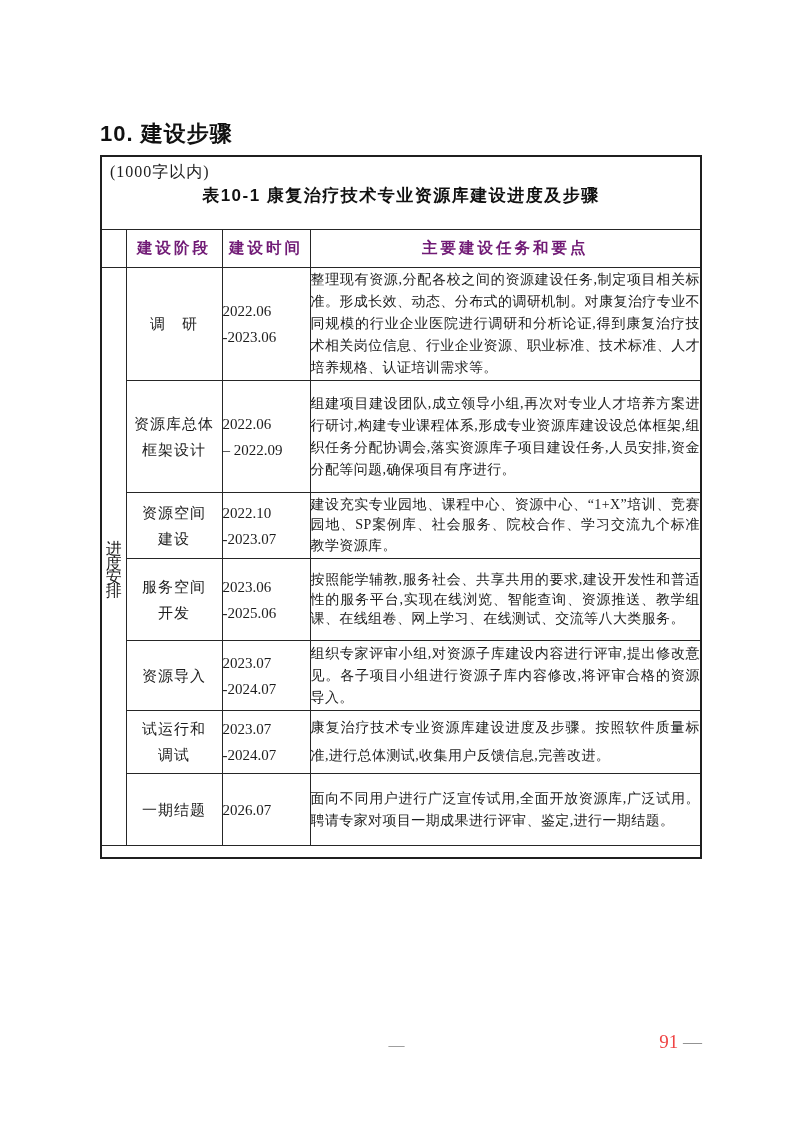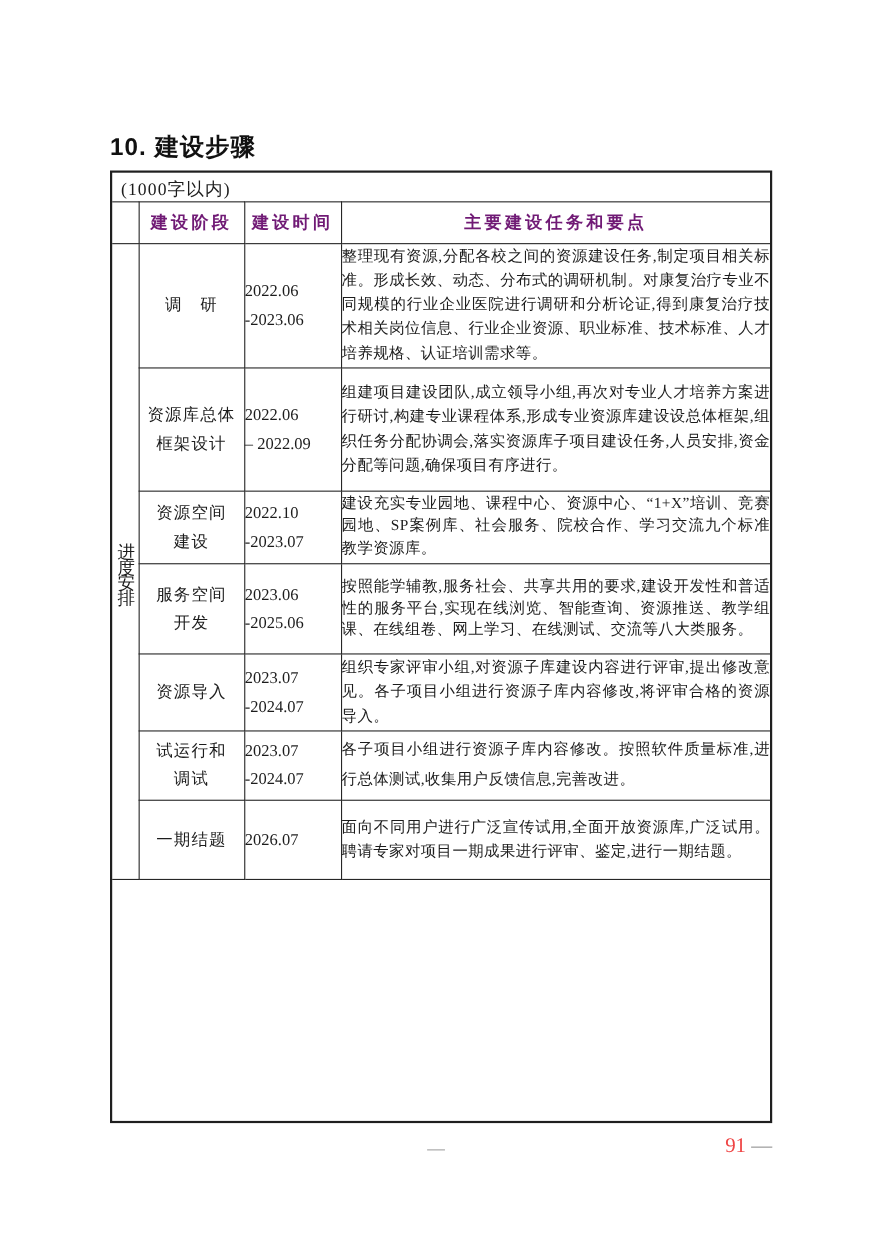--- a/index.html
+++ b/index.html
@@ -7,21 +7,21 @@
     position:relative; width:793px; height:1122px; background:#ffffff;
     font-family:"Liberation Serif","DejaVu Serif",serif; color:#1c1c1c;
     overflow:hidden;
   }
   .doc-title {
     position:absolute; left:100px; top:119px;
     font-family:"Liberation Sans","DejaVu Sans",sans-serif;
     font-size:22px; font-weight:600; letter-spacing:1px; color:#111;
   }
   .outer-box {
-    position:absolute; left:100px; top:155px; width:602px; height:866px;
+    position:absolute; left:100px; top:155px; width:602px; height:704px;
     border:2px solid #1f1f1f; box-sizing:border-box; background:#fff;
   }
   .limit-note { margin:5px 8px 0 8px; font-size:16px; letter-spacing:1px; }
   .intro {
     margin:5px 13px 0 8px; font-size:16px; line-height:30px;
     letter-spacing:2.2px; text-align:justify; text-indent:2em;
   }
   .caption {
     margin:1px 0 22px 0; text-align:center;
     font-family:"Liberation Sans","DejaVu Sans",sans-serif;
@@ -79,20 +79,21 @@
 </style>
 </head>
 <body>
 
 <div class="page">
 
   <div class="doc-title">10. 建设步骤</div>
 
   <div class="outer-box">
     <div class="limit-note">(1000字以内)</div>
+    <div class="caption">表10-1 康复治疗技术专业资源库建设进度及步骤</div>
 
     <table class="schedule">
       <colgroup>
         <col style="width:24px">
         <col style="width:96px">
         <col style="width:88px">
         <col>
       </colgroup>
       <thead>
         <tr>
@@ -135,21 +136,21 @@
             <td class="stage">资源导入</td>
             <td class="time">2023.07
 -2024.07</td>
             <td class="task">组织专家评审小组,对资源子库建设内容进行评审,提出修改意见。各子项目小组进行资源子库内容修改,将评审合格的资源导入。</td>
           </tr>
           <tr class="row-5">
             <td class="stage">试运行和
 调试</td>
             <td class="time">2023.07
 -2024.07</td>
-            <td class="task">各子项目小组进行资源子库内容修改。按照软件质量标准,进行总体测试,收集用户反馈信息,完善改进。</td>
+            <td class="task">康复治疗技术专业资源库建设进度及步骤。按照软件质量标准,进行总体测试,收集用户反馈信息,完善改进。</td>
           </tr>
           <tr class="row-6">
             <td class="stage">一期结题</td>
             <td class="time">2026.07</td>
             <td class="task">面向不同用户进行广泛宣传试用,全面开放资源库,广泛试用。聘请专家对项目一期成果进行评审、鉴定,进行一期结题。</td>
           </tr>
         </tbody>
     </table>
   </div>
 

